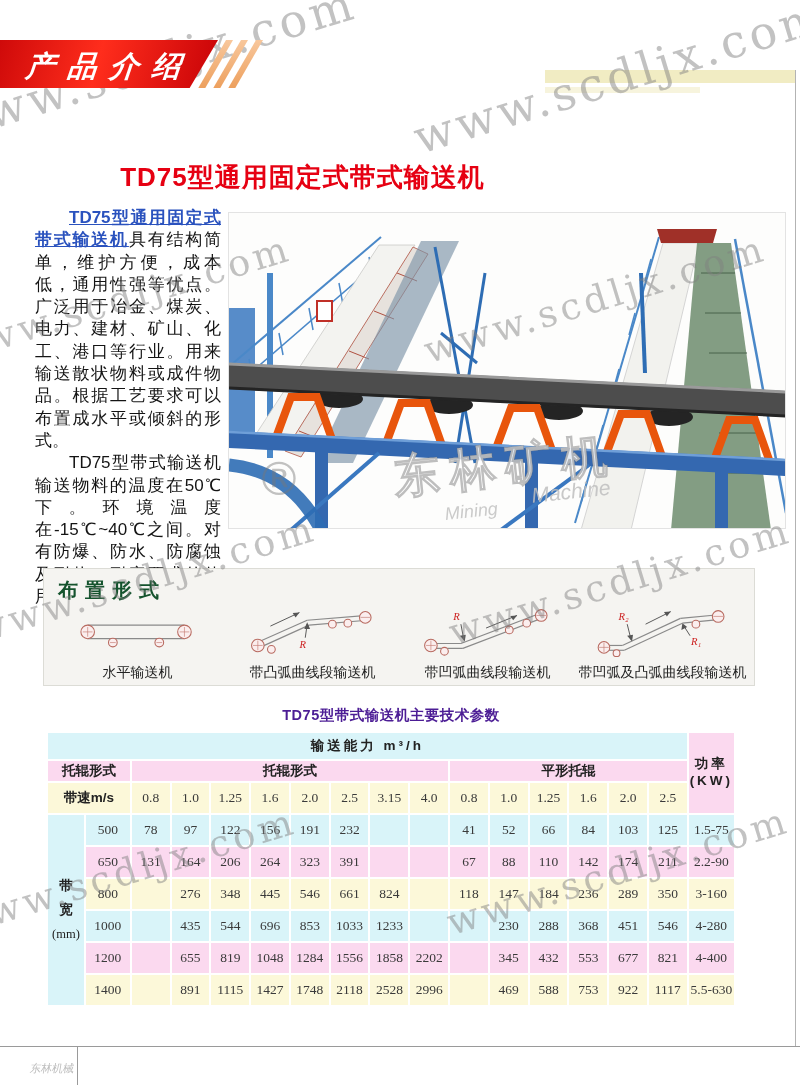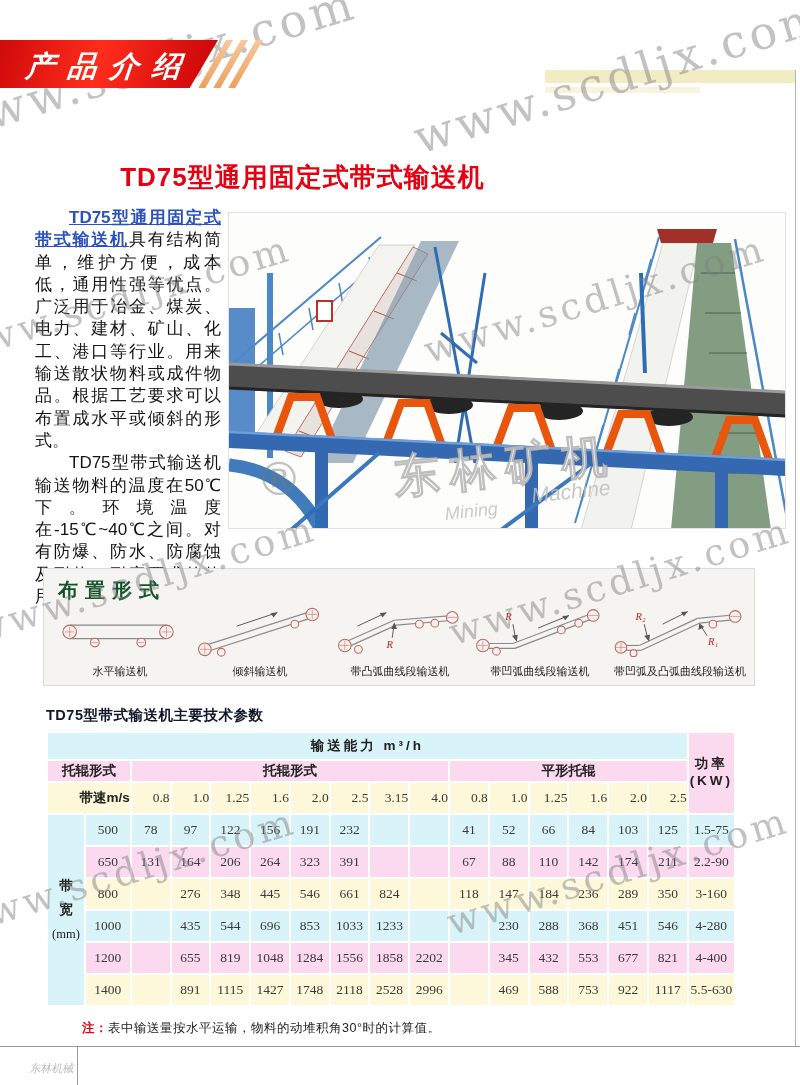--- a/index.html
+++ b/index.html
@@ -42,40 +42,40 @@
          border:1px solid #e3e3e3;box-sizing:border-box;overflow:hidden;}
 
   
   .layout-box{position:absolute;left:43px;top:568px;width:712px;height:118px;
               background:#f5f4f1;border:1px solid #dcdcd6;box-sizing:border-box;}
   .layout-title{position:absolute;left:14px;top:8px;font-size:20px;font-weight:900;
                 letter-spacing:7px;color:#14532d;}
   .diagrams{position:absolute;left:6px;top:30px;width:700px;display:flex;}
   .diagram{flex:1;text-align:center;}
   .diagram svg{width:136px;height:60px;}
-  .diagram-label{font-size:11px;color:#222;margin-top:1px;white-space:nowrap;}
+  .diagram-label{font-size:14px;color:#222;margin-top:1px;white-space:nowrap;}
   .dln{stroke:#8a8a8a;stroke-width:1.2;fill:none;}
   .pull{fill:#fbeeee;stroke:#b86a60;stroke-width:1.1;}
   .cross{stroke:#c58077;stroke-width:.7;}
   .arr{stroke:#555;stroke-width:1;fill:none;}
   .ahead{fill:#555;}
   .rlab{fill:#cc2020;font-family:"Liberation Serif",serif;font-style:italic;font-size:11px;}
   .rarr{stroke:#444;stroke-width:.9;fill:none;}
 
   
-  .table-title{position:absolute;left:46px;top:706px;width:690px;text-align:left;
-               font-size:14.5px;font-weight:bold;color:#0f172a;letter-spacing:.5px;}
+  .table-title{position:absolute;left:46px;top:706px;width:690px;text-align:center;
+               font-size:14.5px;font-weight:bold;color:#4c1d95;letter-spacing:.5px;}
   table.params{position:absolute;left:46px;top:731px;width:690px;border-collapse:separate;
                border-spacing:2px;table-layout:fixed;text-align:center;color:#3a3a3a;}
   table.params td{padding:0;font-family:"Liberation Serif",serif;font-size:13.5px;overflow:hidden;}
   .hz{font-family:"Liberation Sans",sans-serif !important;font-weight:bold;font-size:13px;color:#222;}
   .c-cyan{background:#d9f4f9;} .c-pink{background:#fbd9ef;} .c-yellow{background:#fcf8d9;}
   tr.hr1 td{height:26px;letter-spacing:3px;}
   tr.hr2 td{height:20px;}
-  tr.hr3 td{height:30px;text-align:right;}
+  tr.hr3 td{height:30px;}
   tbody tr td{height:30px;}
   .power-head{line-height:1.25;}
   .width-head{line-height:1.8;font-weight:bold;font-family:"Liberation Sans",sans-serif !important;
               font-size:13px;color:#222;}
   .width-head .unit{font-family:"Liberation Serif",serif;font-weight:normal;font-size:12.5px;}
 
   
   .note{position:absolute;left:82px;top:1020px;font-size:12.5px;color:#222;letter-spacing:.5px;}
   .note .nprefix{color:#e60012;font-weight:bold;}
   .footer-line{position:absolute;left:0;top:1046px;width:800px;height:1px;background:#9a9a9a;}
@@ -221,37 +221,20 @@
             <line class="cross" x1="113" y1="34" x2="123" y2="34"></line>
             <line class="cross" x1="118" y1="29" x2="118" y2="39"></line>
           <circle class="pull" cx="44" cy="45" r="4.5"></circle>
             <line class="cross" x1="41" y1="45" x2="47" y2="45"></line>
           <circle class="pull" cx="92" cy="45" r="4.5"></circle>
             <line class="cross" x1="89" y1="45" x2="95" y2="45"></line>
         </svg>
         <div class="diagram-label">水平输送机</div>
       </div>
 
-      <div class="diagram">
-        <svg viewBox="0 0 140 62">
-          <line class="dln" x1="10" y1="49" x2="122" y2="13"></line>
-          <line class="dln" x1="13" y1="55" x2="125" y2="19"></line>
-          <line class="arr" x1="46" y1="28" x2="88" y2="14"></line>
-            <polygon class="ahead" points="88,14 81,14.5 84,19"></polygon>
-          <circle class="pull" cx="13" cy="52" r="6.5"></circle>
-            <line class="cross" x1="8" y1="52" x2="18" y2="52"></line>
-            <line class="cross" x1="13" y1="47" x2="13" y2="57"></line>
-          <circle class="pull" cx="124" cy="16" r="6.5"></circle>
-            <line class="cross" x1="119" y1="16" x2="129" y2="16"></line>
-            <line class="cross" x1="124" y1="11" x2="124" y2="21"></line>
-          <circle class="pull" cx="30" cy="55" r="4"></circle>
-          <circle class="pull" cx="106" cy="26" r="4"></circle>
-        </svg>
-        <div class="diagram-label">倾斜输送机</div>
-      </div>
 
       <div class="diagram">
         <svg viewBox="0 0 140 62">
           <line class="dln" x1="10" y1="46" x2="64" y2="22"></line>
           <line class="dln" x1="13" y1="51" x2="66" y2="27"></line>
           <line class="dln" x1="64" y1="22" x2="126" y2="17"></line>
           <line class="dln" x1="66" y1="27" x2="126" y2="22"></line>
           <line class="arr" x1="26" y1="28" x2="56" y2="14"></line>
             <polygon class="ahead" points="56,14 49,14.5 52,19"></polygon>
           <circle class="pull" cx="13" cy="48" r="6.5"></circle>
@@ -480,20 +463,17 @@
           <td class="c-yellow">469</td>
           <td class="c-yellow">588</td>
           <td class="c-yellow">753</td>
           <td class="c-yellow">922</td>
           <td class="c-yellow">1117</td>
           <td class="c-yellow">5.5-630</td>
         </tr>
       </tbody>
   </table>
 
-  <div class="note">
-    <span class="nprefix">注：</span><span>表中输送量按水平运输，物料的动堆积角30°时的计算值。</span>
-  </div>
   <div class="footer-line"></div>
   <div class="footer-vline"></div>
   <div class="footer-brand">东林机械</div>
 
 </div>
 
 </body></html>

